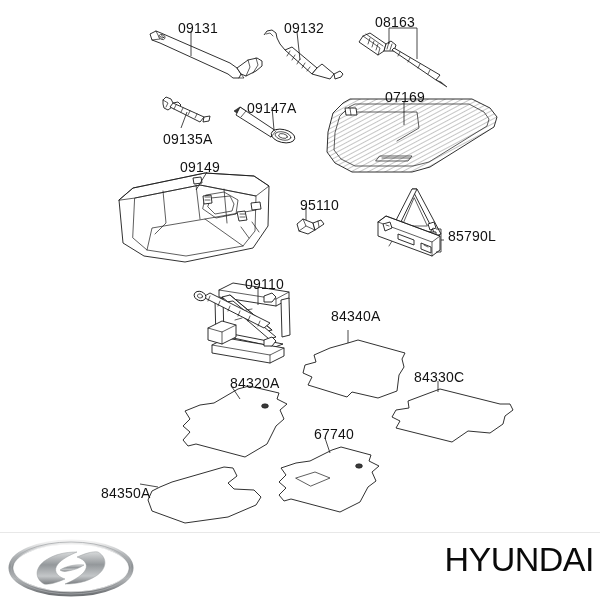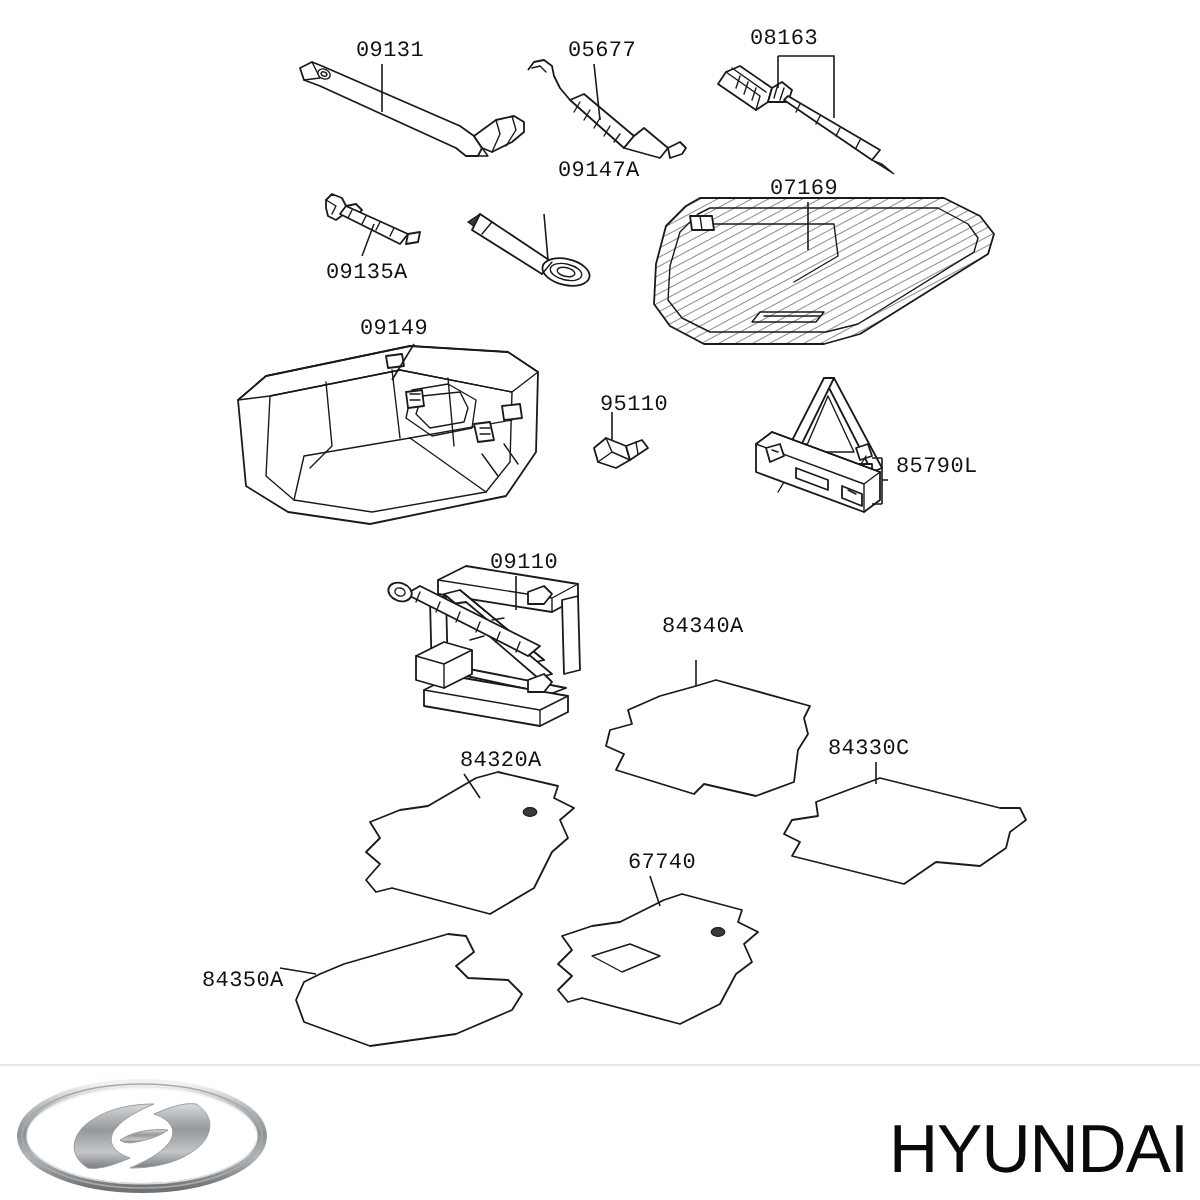--- a/index.html
+++ b/index.html
@@ -25,22 +25,22 @@
     width: 600px;
     height: 532px;
   }
   #diagram-svg {
     position: absolute;
     left: 0;
     top: 0;
   }
   .callout-label {
     position: absolute;
-    font-family: Liberation Mono, monospace;
-    font-size: 11px;
+    font-family: Liberation Sans, sans-serif;
+    font-size: 14px;
     color: #111111;
     white-space: nowrap;
     letter-spacing: 0.2px;
   }
   
   #footer {
     position: absolute;
     left: 0;
     top: 532px;
     width: 600px;
@@ -54,21 +54,21 @@
     top: 6px;
     width: 126px;
     height: 58px;
   }
   #footer-text {
     position: absolute;
     right: 6px;
     top: 9px;
     height: 50px;
     display: flex;
-    align-items: flex-end;
+    align-items: flex-start;
     gap: 14px;
   }
   .footer-word {
     font-family: "Liberation Sans", sans-serif;
     font-size: 34px;
     line-height: 34px;
     color: #0a0a0a;
     letter-spacing: -0.5px;
   }
 </style>
@@ -291,25 +291,25 @@
       <g>
         <path class="pt" d="M160,487 L172,482 L224,467 L233,468 L237,476 L228,483 L234,489
                             L254,490 L261,497 L256,505 L228,517 L185,523 L152,511 L148,500
                             L152,491 Z"></path>
         <path class="lead" d="M140,484 L158,487"></path>
       </g>
 
     </svg>
 
     <div class="callout-label" style="left:178px; top:20px;">09131</div>
-    <div class="callout-label" style="left:284px; top:20px;">05677</div>
+    <div class="callout-label" style="left:284px; top:20px;">09132</div>
     <div class="callout-label" style="left:375px; top:14px;">08163</div>
     <div class="callout-label" style="left:385px; top:89px;">07169</div>
     <div class="callout-label" style="left:163px; top:131px;">09135A</div>
-    <div class="callout-label" style="left:247px; top:80px;margin-left:32px;">09147A</div>
+    <div class="callout-label" style="left:247px; top:100px;">09147A</div>
     <div class="callout-label" style="left:180px; top:159px;">09149</div>
     <div class="callout-label" style="left:300px; top:197px;">95110</div>
     <div class="callout-label" style="left:448px; top:228px;">85790L</div>
     <div class="callout-label" style="left:245px; top:276px;">09110</div>
     <div class="callout-label" style="left:331px; top:308px;">84340A</div>
     <div class="callout-label" style="left:414px; top:369px;">84330C</div>
     <div class="callout-label" style="left:218px; top:375px;margin-left:12px;">84320A</div>
     <div class="callout-label" style="left:314px; top:426px;">67740</div>
     <div class="callout-label" style="left:101px; top:485px;">84350A</div>
 

